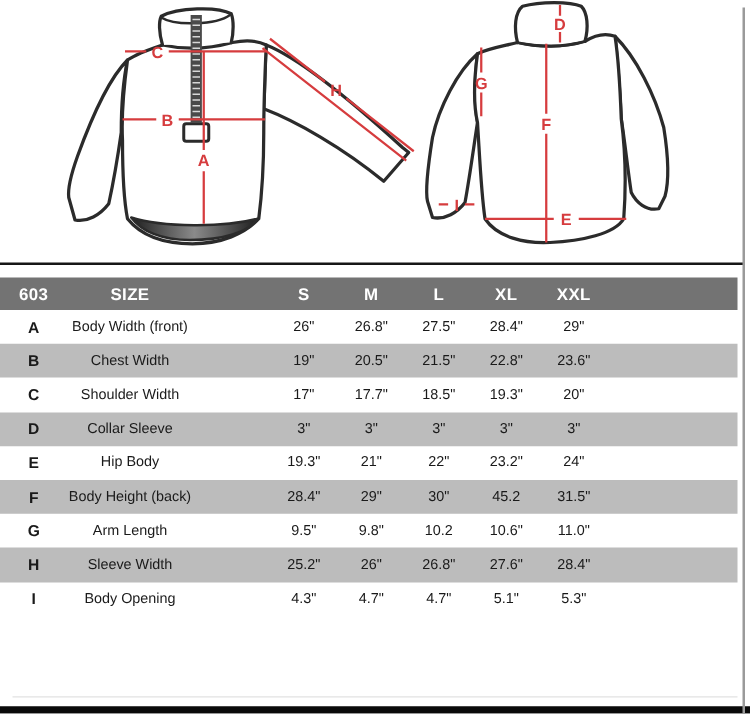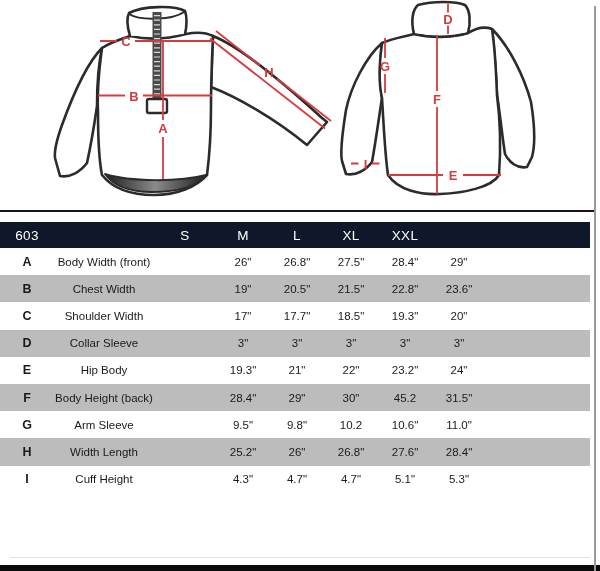--- a/index.html
+++ b/index.html
@@ -11,21 +11,21 @@
   
   .table-area{position:absolute;left:0;top:210px;width:596px;}
   .topline{width:596px;height:2px;background:#161616;}
   .tgap{height:10px;}
   .trow{
     display:grid;
     grid-template-columns:54px 100px 62px 54px 54px 54px 54px 54px 104px;
     align-items:center;
     width:590px;
   }
-  .thead{height:26px;background:#0f172a;color:#ffffff;font-weight:normal;font-size:13.5px;}
+  .thead{height:26px;background:#737373;color:#ffffff;font-weight:bold;font-size:13.5px;}
   .tbody-row{height:27.2px;font-size:11.5px;color:#1a1a1a;}
   .tbody-row.alt{background:#bcbcbc;}
   .c{text-align:center;white-space:nowrap;overflow:visible;}
   .c.letter{font-weight:bold;font-size:12.5px;}
   .thead .c{letter-spacing:0.3px;}
   
   .faint-line{position:absolute;left:10px;top:557px;width:580px;height:1px;background:#e2e2e2;}
   .bottom-bar{position:absolute;left:0;top:565px;width:600px;height:6px;background:#0a0a0a;}
   .right-border{position:absolute;left:594px;top:6px;width:2px;height:565px;background:#9a9a9a;}
 </style>
@@ -101,20 +101,21 @@
       <text x="365.5" y="168.5">I</text>
     </g>
   </svg>
 
   <div class="table-area">
     <div class="topline"></div>
     <div class="tgap"></div>
 
     <div class="trow thead">
       <div class="c">603</div>
+      <div class="c">SIZE</div>
       <div class="c"></div>
       <div class="c">S</div>
       <div class="c">M</div>
       <div class="c">L</div>
       <div class="c">XL</div>
       <div class="c">XXL</div>
       <div class="c"></div>
     </div>
 
     <div class="trow tbody-row">
@@ -184,45 +185,45 @@
       <div class="c">28.4"</div>
       <div class="c">29"</div>
       <div class="c">30"</div>
       <div class="c">45.2</div>
       <div class="c">31.5"</div>
       <div class="c"></div>
     </div>
 
     <div class="trow tbody-row">
       <div class="c letter">G</div>
-      <div class="c">Arm Sleeve</div>
+      <div class="c">Arm Length</div>
       <div class="c"></div>
       <div class="c">9.5"</div>
       <div class="c">9.8"</div>
       <div class="c">10.2</div>
       <div class="c">10.6"</div>
       <div class="c">11.0"</div>
       <div class="c"></div>
     </div>
 
     <div class="trow tbody-row alt">
       <div class="c letter">H</div>
-      <div class="c">Width Length</div>
+      <div class="c">Sleeve Width</div>
       <div class="c"></div>
       <div class="c">25.2"</div>
       <div class="c">26"</div>
       <div class="c">26.8"</div>
       <div class="c">27.6"</div>
       <div class="c">28.4"</div>
       <div class="c"></div>
     </div>
 
     <div class="trow tbody-row">
       <div class="c letter">I</div>
-      <div class="c">Cuff Height</div>
+      <div class="c">Body Opening</div>
       <div class="c"></div>
       <div class="c">4.3"</div>
       <div class="c">4.7"</div>
       <div class="c">4.7"</div>
       <div class="c">5.1"</div>
       <div class="c">5.3"</div>
       <div class="c"></div>
     </div>
   </div>
 

